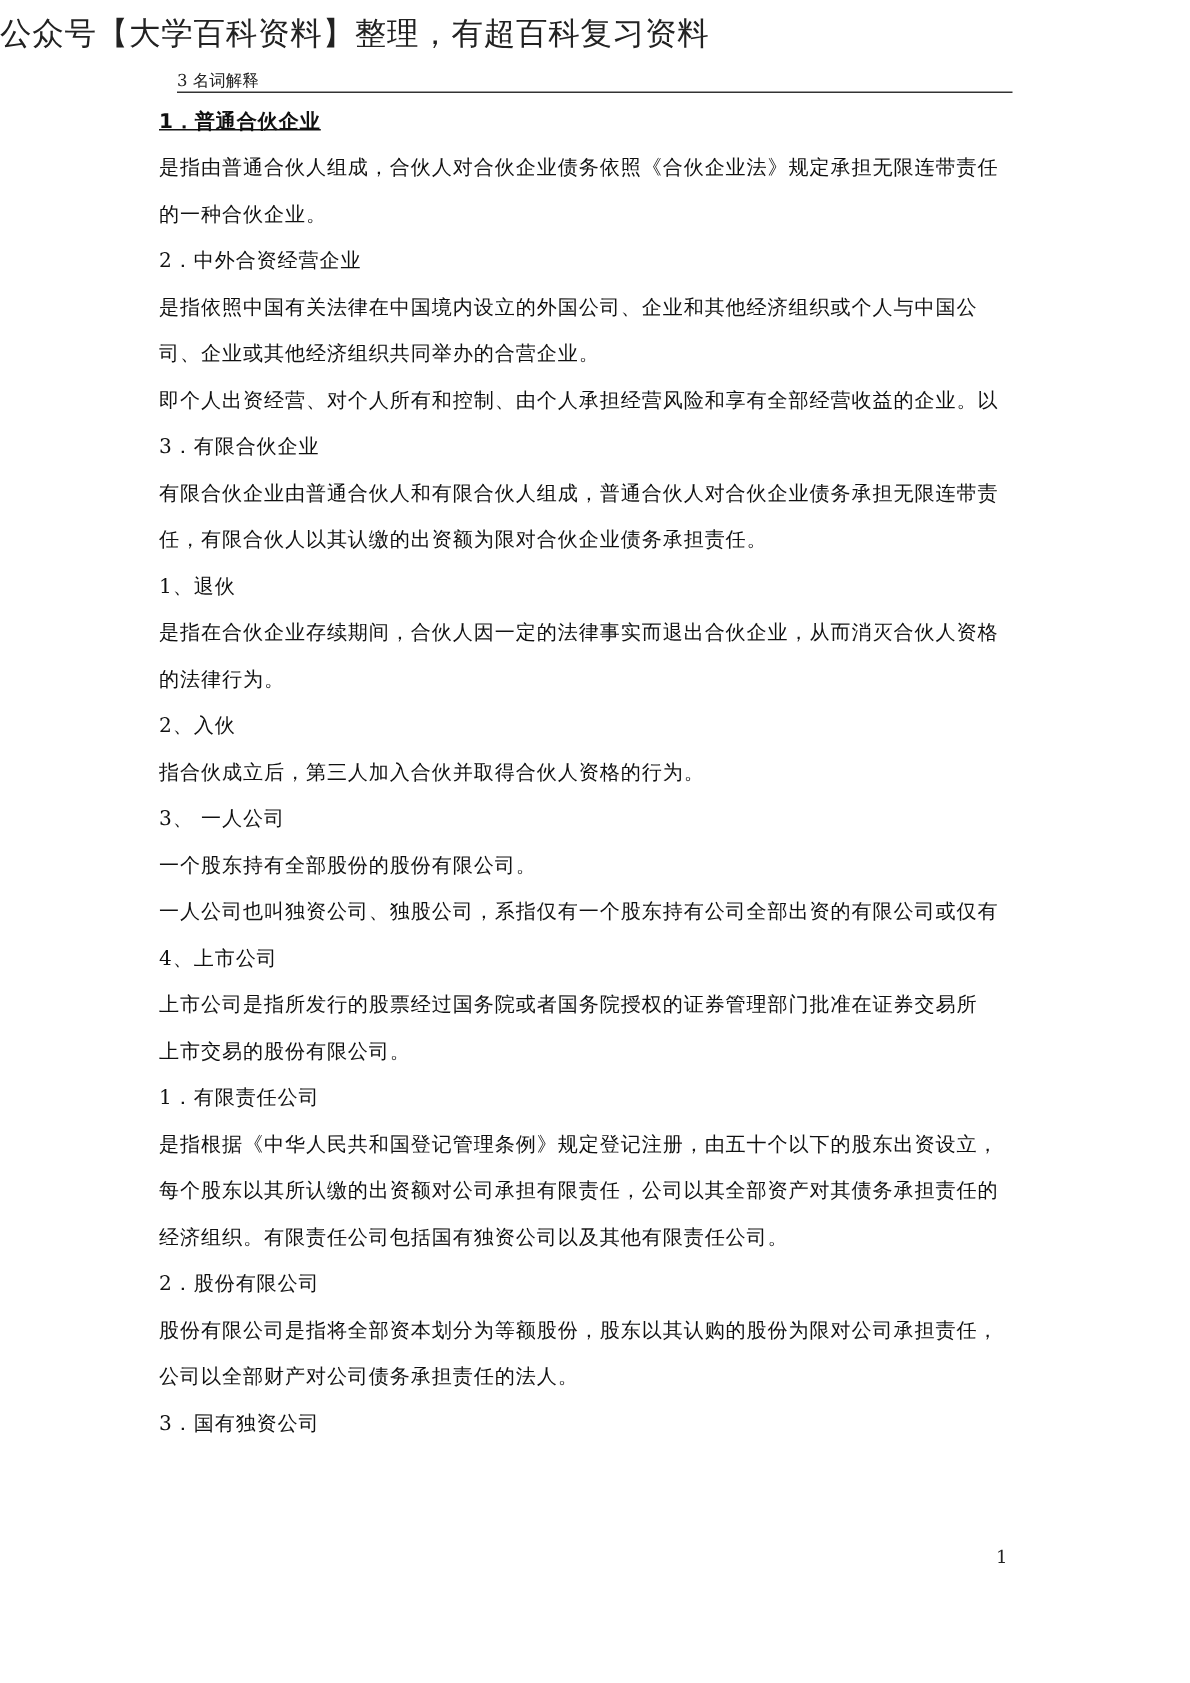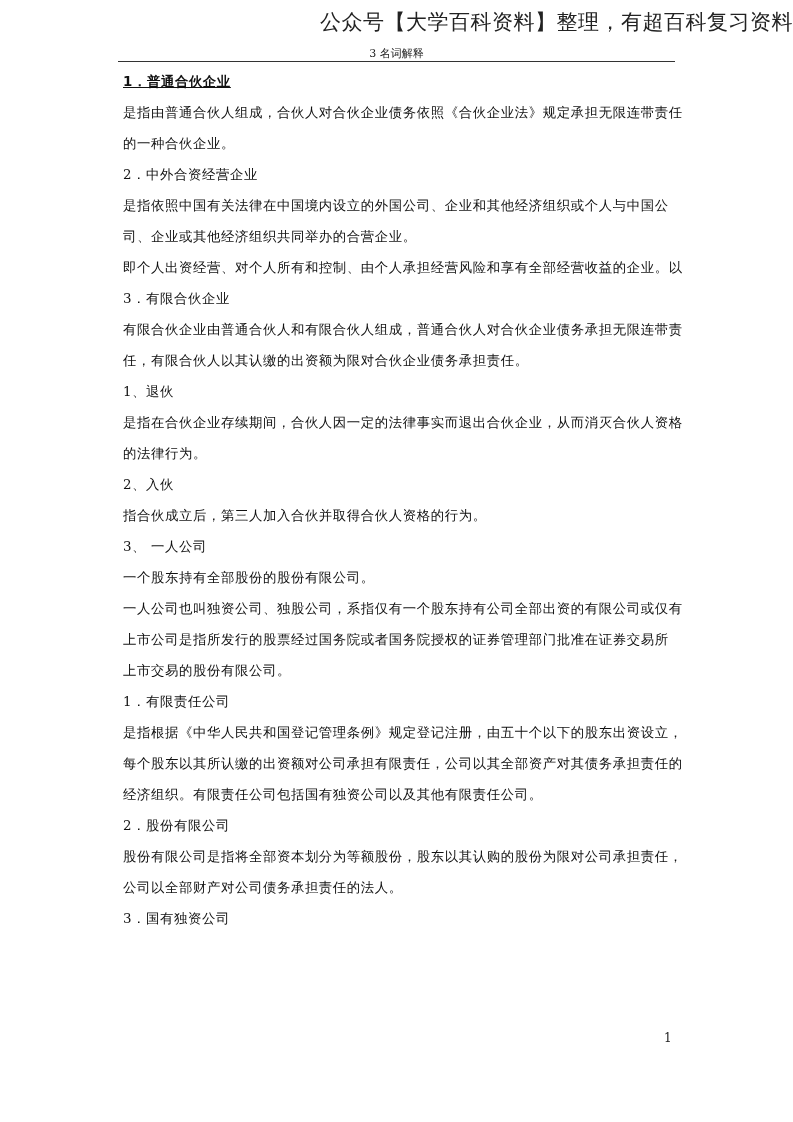--- a/index.html
+++ b/index.html
@@ -1,24 +1,24 @@
 <!DOCTYPE html>
 <html><head>
 <meta charset="utf-8">
 <style>
   html, body { margin: 0; padding: 0; background: #ffffff; }
   body { width: 793px; height: 1122px; position: relative; overflow: hidden;
          font-family: "DejaVu Serif", "Liberation Serif", serif; color: #111; }
-  .banner { position: absolute; top: 8px; left: 0; width: 793px; text-align: right;
+  .banner { position: absolute; top: 8px; left: 0; width: 793px; text-align: left;
             font-size: 21px; color: #222; letter-spacing: 0.5px; }
-  .running-head { position: absolute; top: 46px; left: 118px; width: 557px; text-align: center;
+  .running-head { position: absolute; top: 46px; left: 118px; width: 557px; text-align: left;
                   font-size: 11px; color: #222; }
   .head-rule { position: absolute; top: 61px; left: 118px; width: 557px; height: 0;
                border-top: 1.5px solid #333; }
-  .content { position: absolute; top: 66px; left: 123px; width: 557px; }
+  .content { position: absolute; top: 66px; left: 106px; width: 557px; }
   .line { font-size: 13.4px; line-height: 31px; height: 31px; white-space: nowrap;
           letter-spacing: 0.6px; }
   .heading-bold { font-weight: bold; text-decoration: underline; font-family: "DejaVu Sans", sans-serif; }
   .page-number { position: absolute; top: 1031px; left: 664px; font-size: 12px; color: #222; }
 </style>
 </head>
 <body>
 
 <div class="banner">公众号【大学百科资料】整理，有超百科复习资料</div>
 <div class="running-head">3 名词解释</div>
@@ -43,20 +43,21 @@
   <div class="line">是指在合伙企业存续期间，合伙人因一定的法律事实而退出合伙企业，从而消灭合伙人资格</div>
   <div class="line">的法律行为。</div>
 
   <div class="line">2、入伙</div>
   <div class="line">指合伙成立后，第三人加入合伙并取得合伙人资格的行为。</div>
 
   <div class="line">3、 一人公司</div>
   <div class="line">一个股东持有全部股份的股份有限公司。</div>
   <div class="line">一人公司也叫独资公司、独股公司，系指仅有一个股东持有公司全部出资的有限公司或仅有</div>
 
+  <div class="line">4、上市公司</div>
   <div class="line">上市公司是指所发行的股票经过国务院或者国务院授权的证券管理部门批准在证券交易所</div>
   <div class="line">上市交易的股份有限公司。</div>
 
   <div class="line">1．有限责任公司</div>
   <div class="line">是指根据《中华人民共和国登记管理条例》规定登记注册，由五十个以下的股东出资设立，</div>
   <div class="line">每个股东以其所认缴的出资额对公司承担有限责任，公司以其全部资产对其债务承担责任的</div>
   <div class="line">经济组织。有限责任公司包括国有独资公司以及其他有限责任公司。</div>
 
   <div class="line">2．股份有限公司</div>
   <div class="line">股份有限公司是指将全部资本划分为等额股份，股东以其认购的股份为限对公司承担责任，</div>

